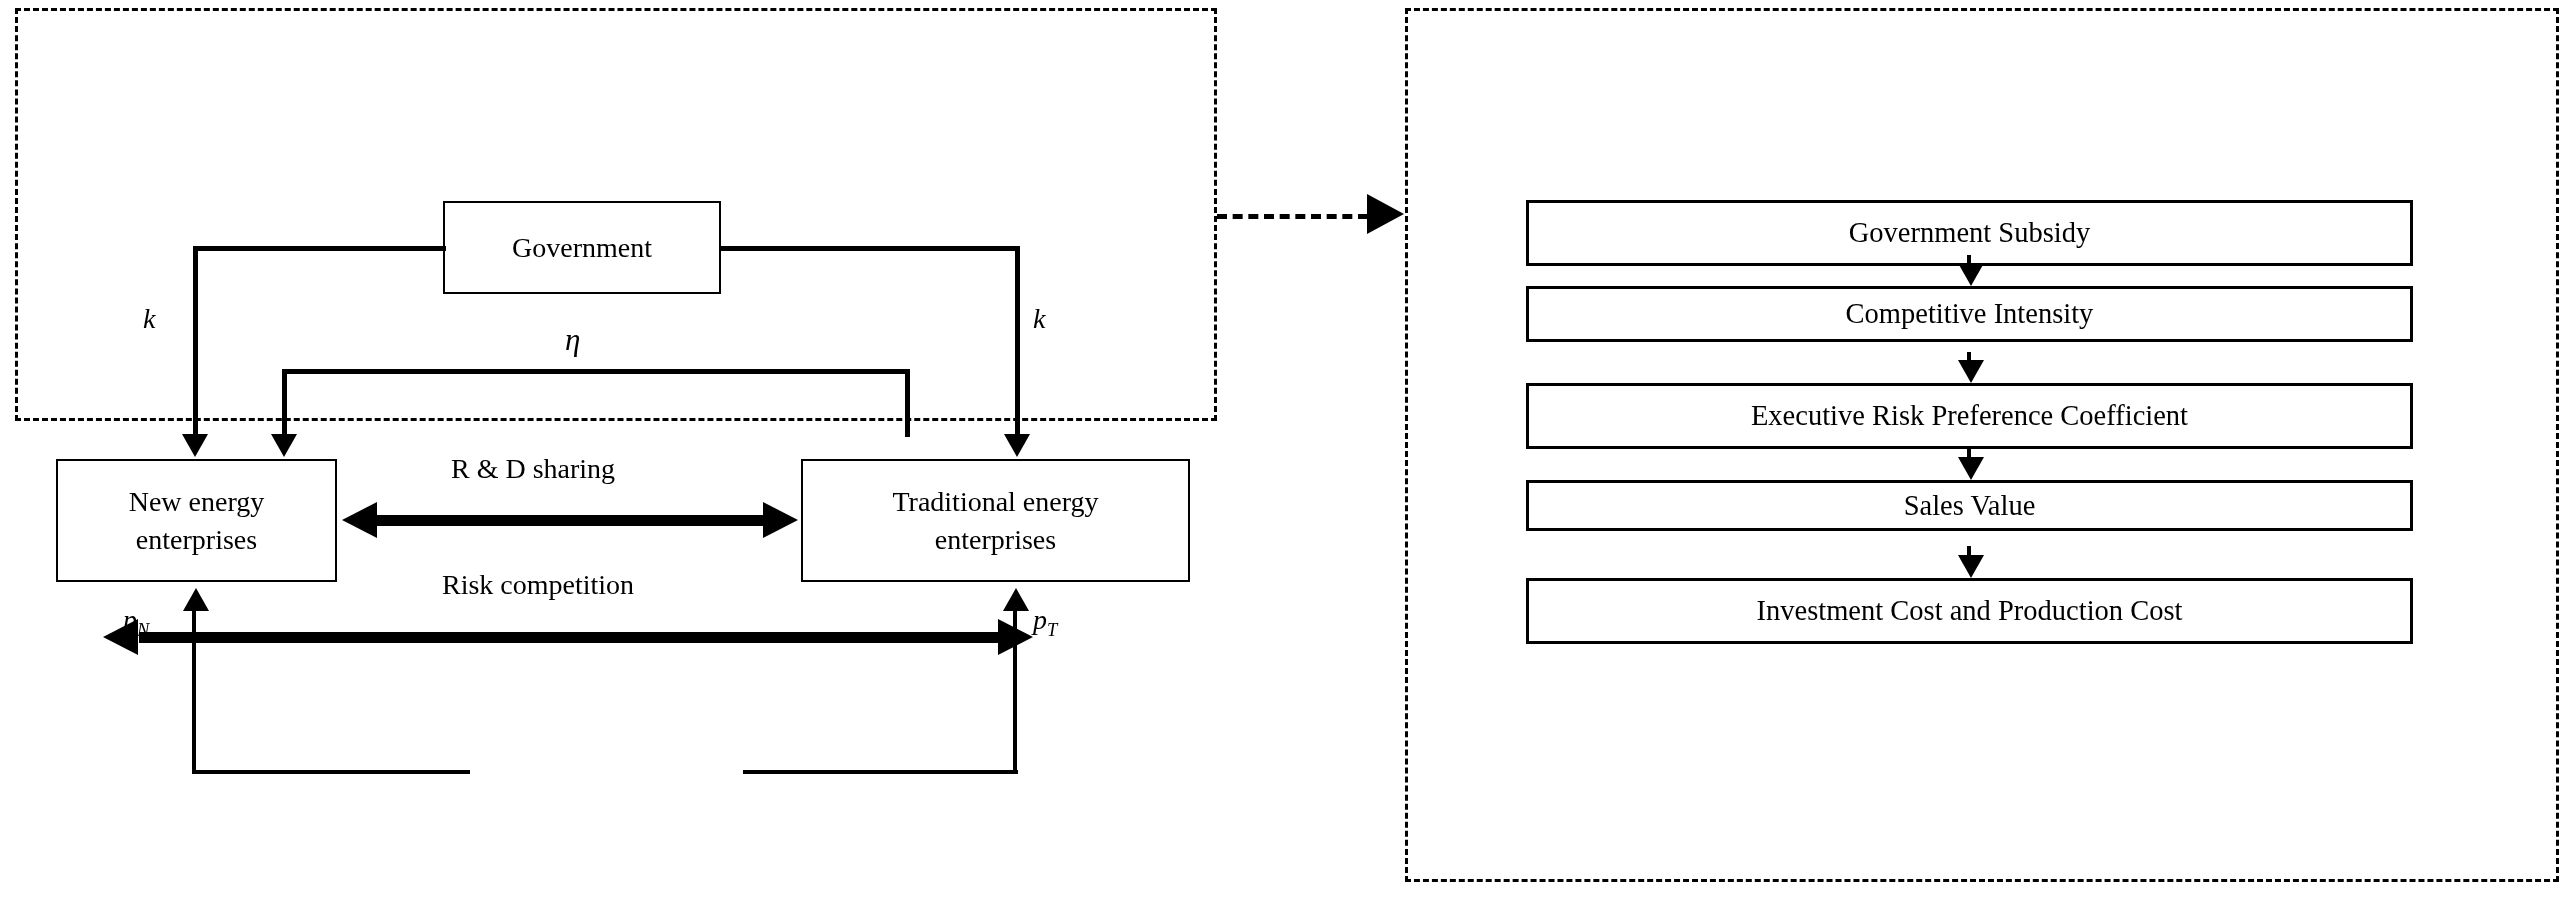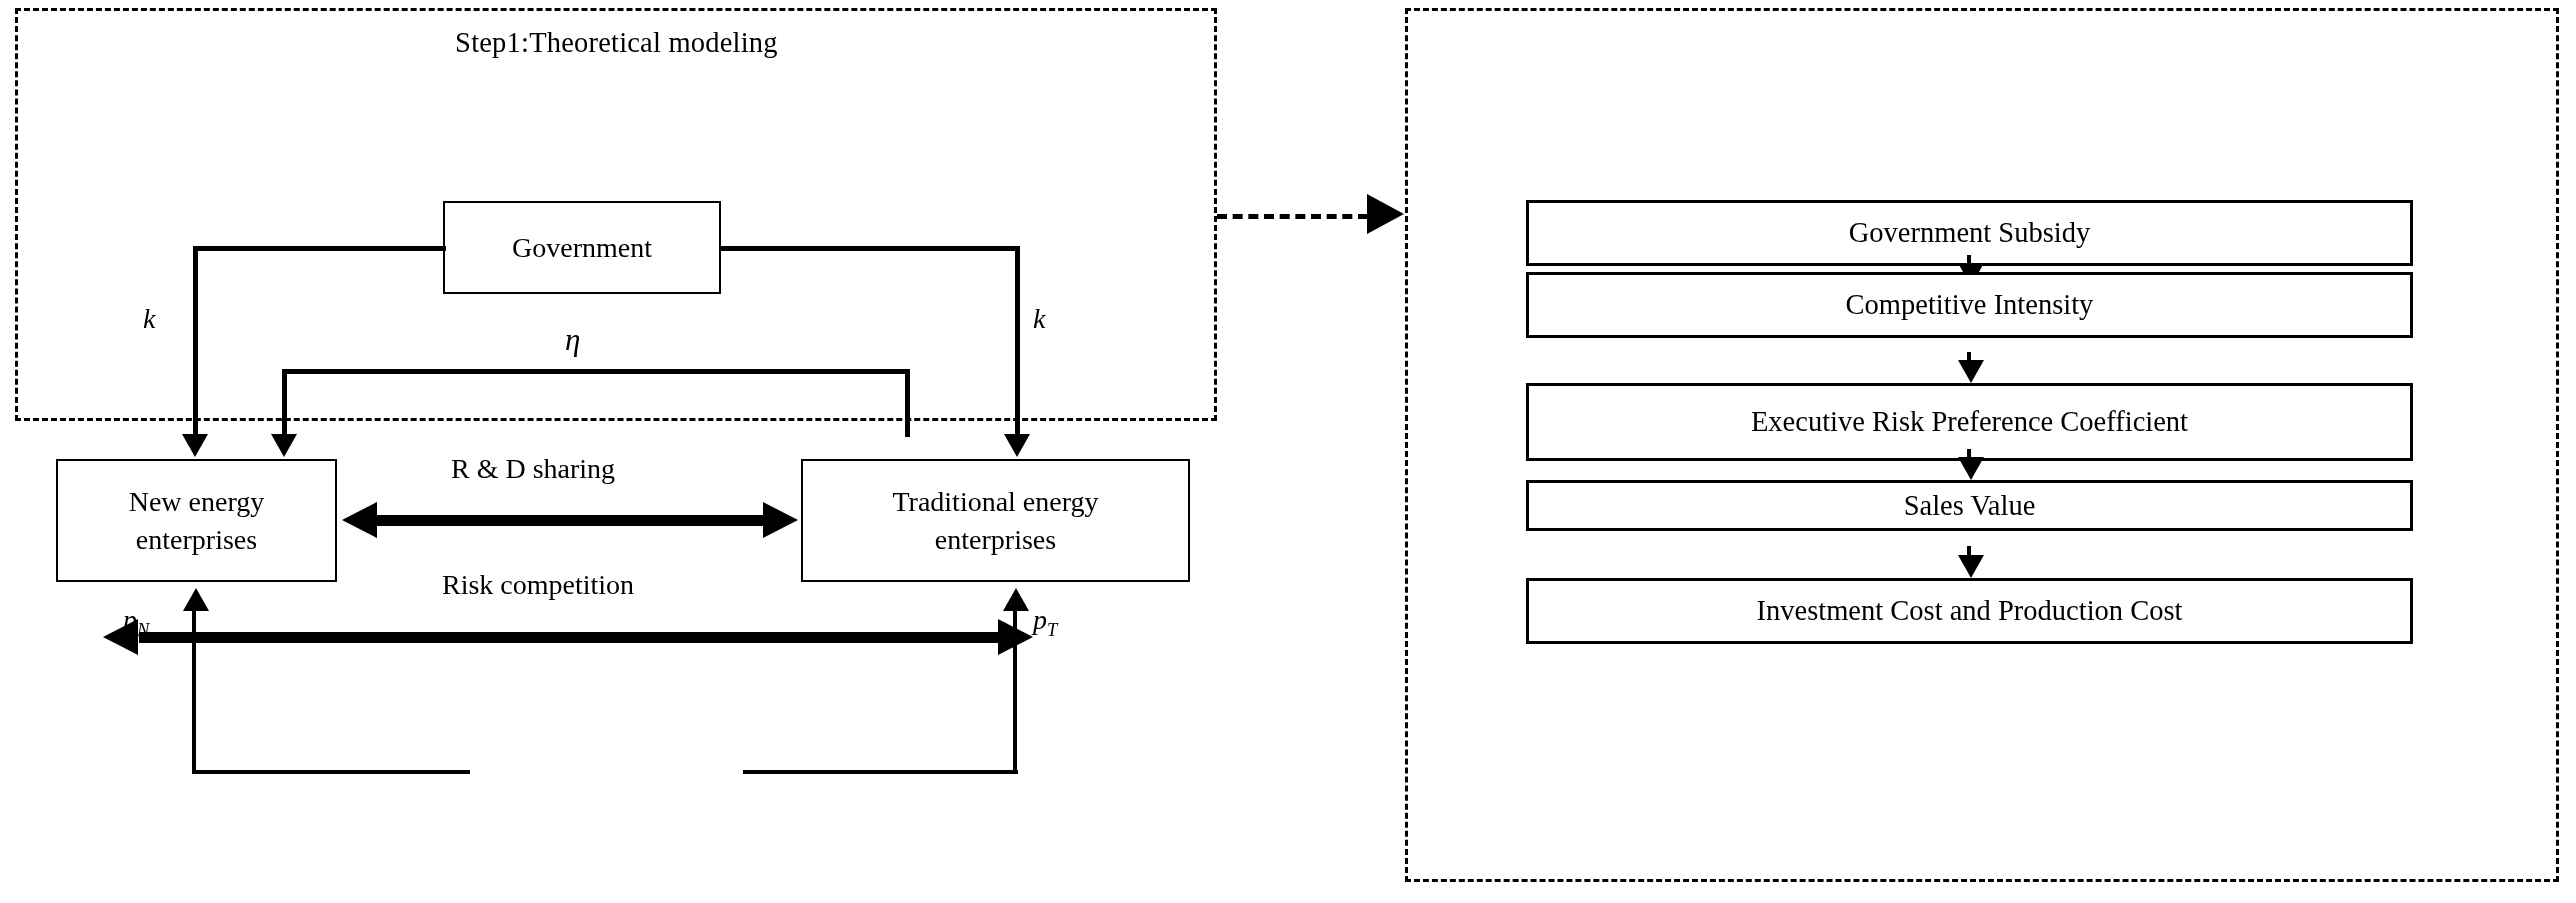--- a/index.html
+++ b/index.html
@@ -52,21 +52,20 @@
   #bridge-head{position:absolute;width:0;height:0;
     border-top:20px solid transparent;border-bottom:20px solid transparent;border-left:37px solid #000;}
 </style>
 </head>
 <body>
 
 <div id="stage">
 
   <div class="panel" id="left-panel"></div>
 
-  <div class="panel-title" style="left:15.4px;top:29px;width:1202px;">Step1:Theoretical modeling</div>
 
   <div class="node" id="gov-node" style="left:443px;top:201px;width:278px;height:93px;">Government</div>
 
   <div class="hline" style="left:193px;top:246px;width:253px;"></div>
   <div class="vline" style="left:193px;top:246px;height:191px;"></div>
   <div class="ah-down" style="left:182px;top:434px;"></div>
   <div class="lbl ital" style="left:143px;top:305px;">k</div>
 
   <div class="hline" style="left:719px;top:246px;width:301px;"></div>
   <div class="vline" style="left:1015px;top:246px;height:191px;"></div>
@@ -113,25 +112,25 @@
   <div id="bridge-line" style="left:1217px;top:214px;width:151px;"></div>
   <div id="bridge-head" style="left:1367px;top:194px;"></div>
 
   <div class="panel" id="right-panel"></div>
 
 
   <div class="flowbox" style="left:1526px;top:200px;width:887px;height:66px;">Government Subsidy</div>
   <div class="ah-down" style="left: 1958px; top: 263px;"></div>
   <div class="vline thin" style="left: 1967px; top: 255px; height: 8.5px;"></div>
 
-  <div class="flowbox" style="left:1526px;top:272px;width:887px;height:66px;">Competitive Intensity</div>
+  <div class="flowbox" style="left:1526px;top:286px;width:887px;height:56px;">Competitive Intensity</div>
   <div class="ah-down" style="left: 1958px; top: 360px;"></div>
   <div class="vline thin" style="left: 1967px; top: 352px; height: 8.5px;"></div>
 
-  <div class="flowbox" style="left:1526px;top:383px;width:887px;height:78px;">Executive Risk Preference Coefficient</div>
+  <div class="flowbox" style="left:1526px;top:383px;width:887px;height:66px;">Executive Risk Preference Coefficient</div>
   <div class="ah-down" style="left: 1958px; top: 457px;"></div>
   <div class="vline thin" style="left: 1967px; top: 449px; height: 8.5px;"></div>
 
   <div class="flowbox" style="left:1526px;top:480px;width:887px;height:51px;">Sales Value</div>
   <div class="ah-down" style="left: 1958px; top: 555px;"></div>
   <div class="vline thin" style="left: 1967px; top: 546px; height: 8.5px;"></div>
 
   <div class="flowbox" style="left:1526px;top:578px;width:887px;height:66px;">Investment Cost and Production Cost</div>
 
 </div>

